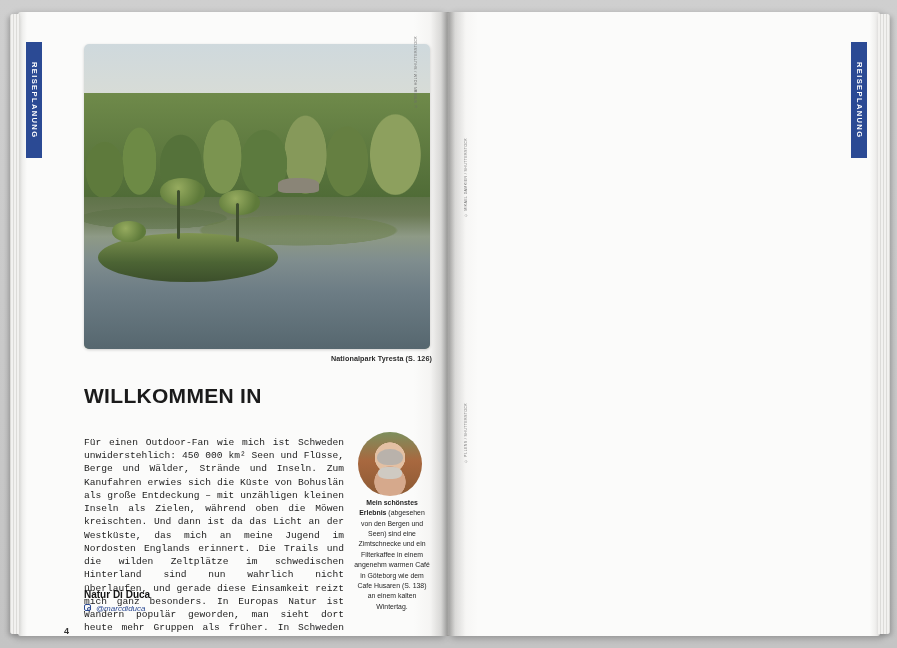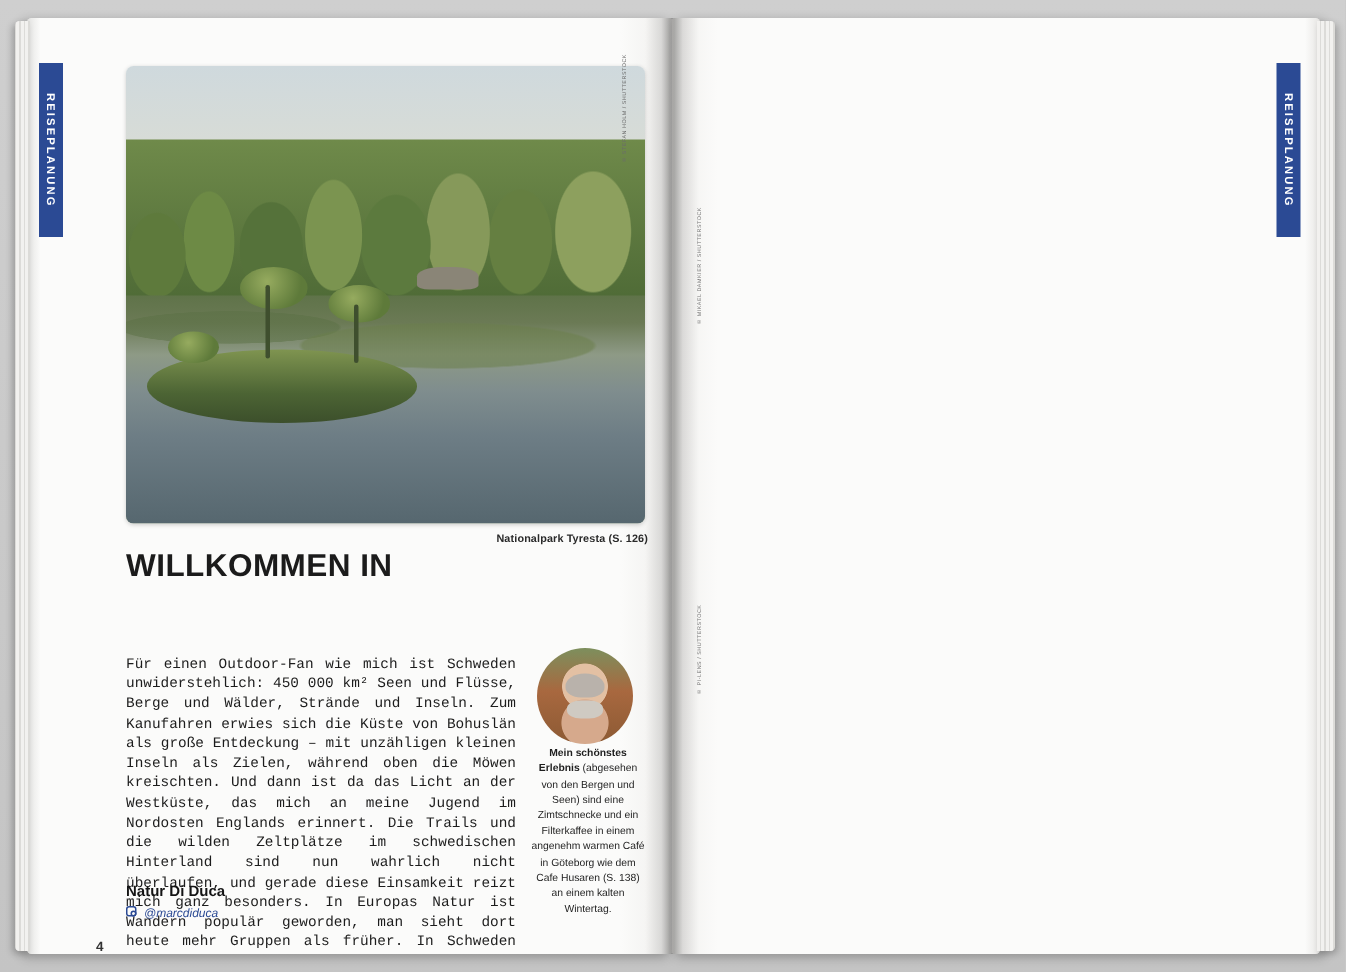--- a/index.html
+++ b/index.html
@@ -129,21 +129,21 @@
   .pc-hero { left: 414px; top: 36px; }
   .pc-skansen { left: 464px; top: 138px; color:#777; }
   .pc-aurora { left: 464px; top: 403px; color:#777; }
 
   .caption {
     position:absolute; left: 250px; top: 342px; width: 164px;
     text-align: right;
     font-size: 7.2px; font-weight: 700; color: #2a2a2a; letter-spacing:.1px;
   }
   .kicker {
-    position:absolute; left: 66px; top: 354px;
+    position:absolute; left: 66px; top: 372px;
     font-size: 21px; font-weight: 700; letter-spacing: .3px; color:#1b1b1b;
   }
   .bigtitle {
     position:absolute; left: 64px; top: 376px;
     font-size: 42px; font-weight: 700; letter-spacing: -.5px; line-height: 1;
     color: #2b4a94;
   }
   .body-col {
     position:absolute; left: 66px; top: 424px; width: 260px;
     font-family: Liberation Mono, monospace;

